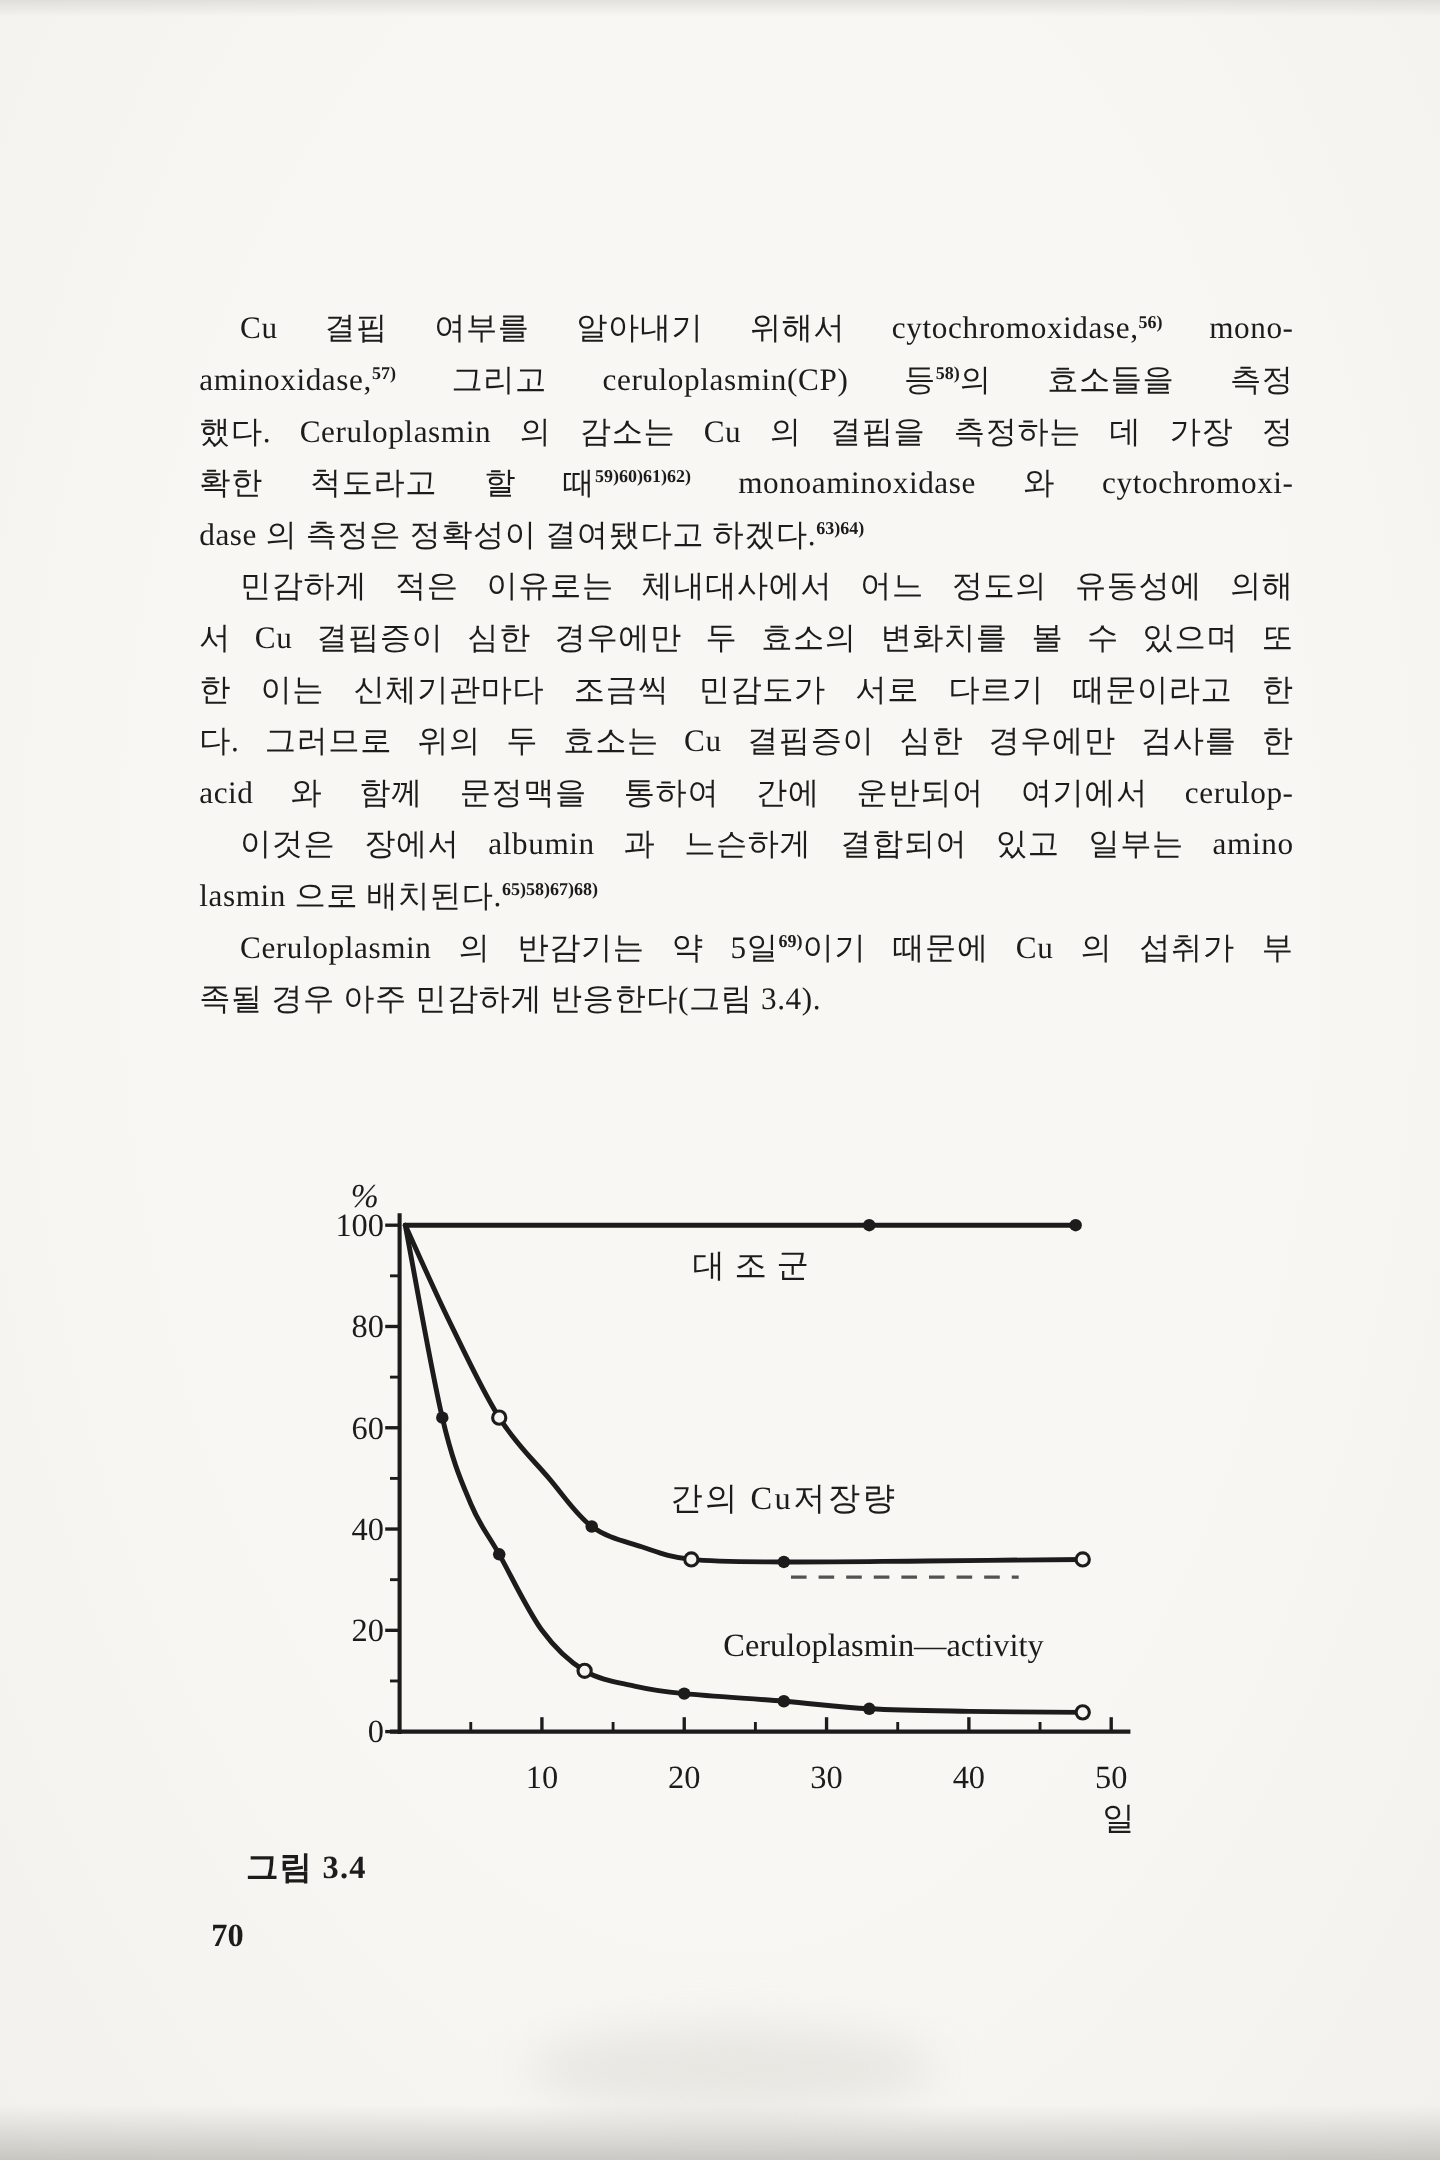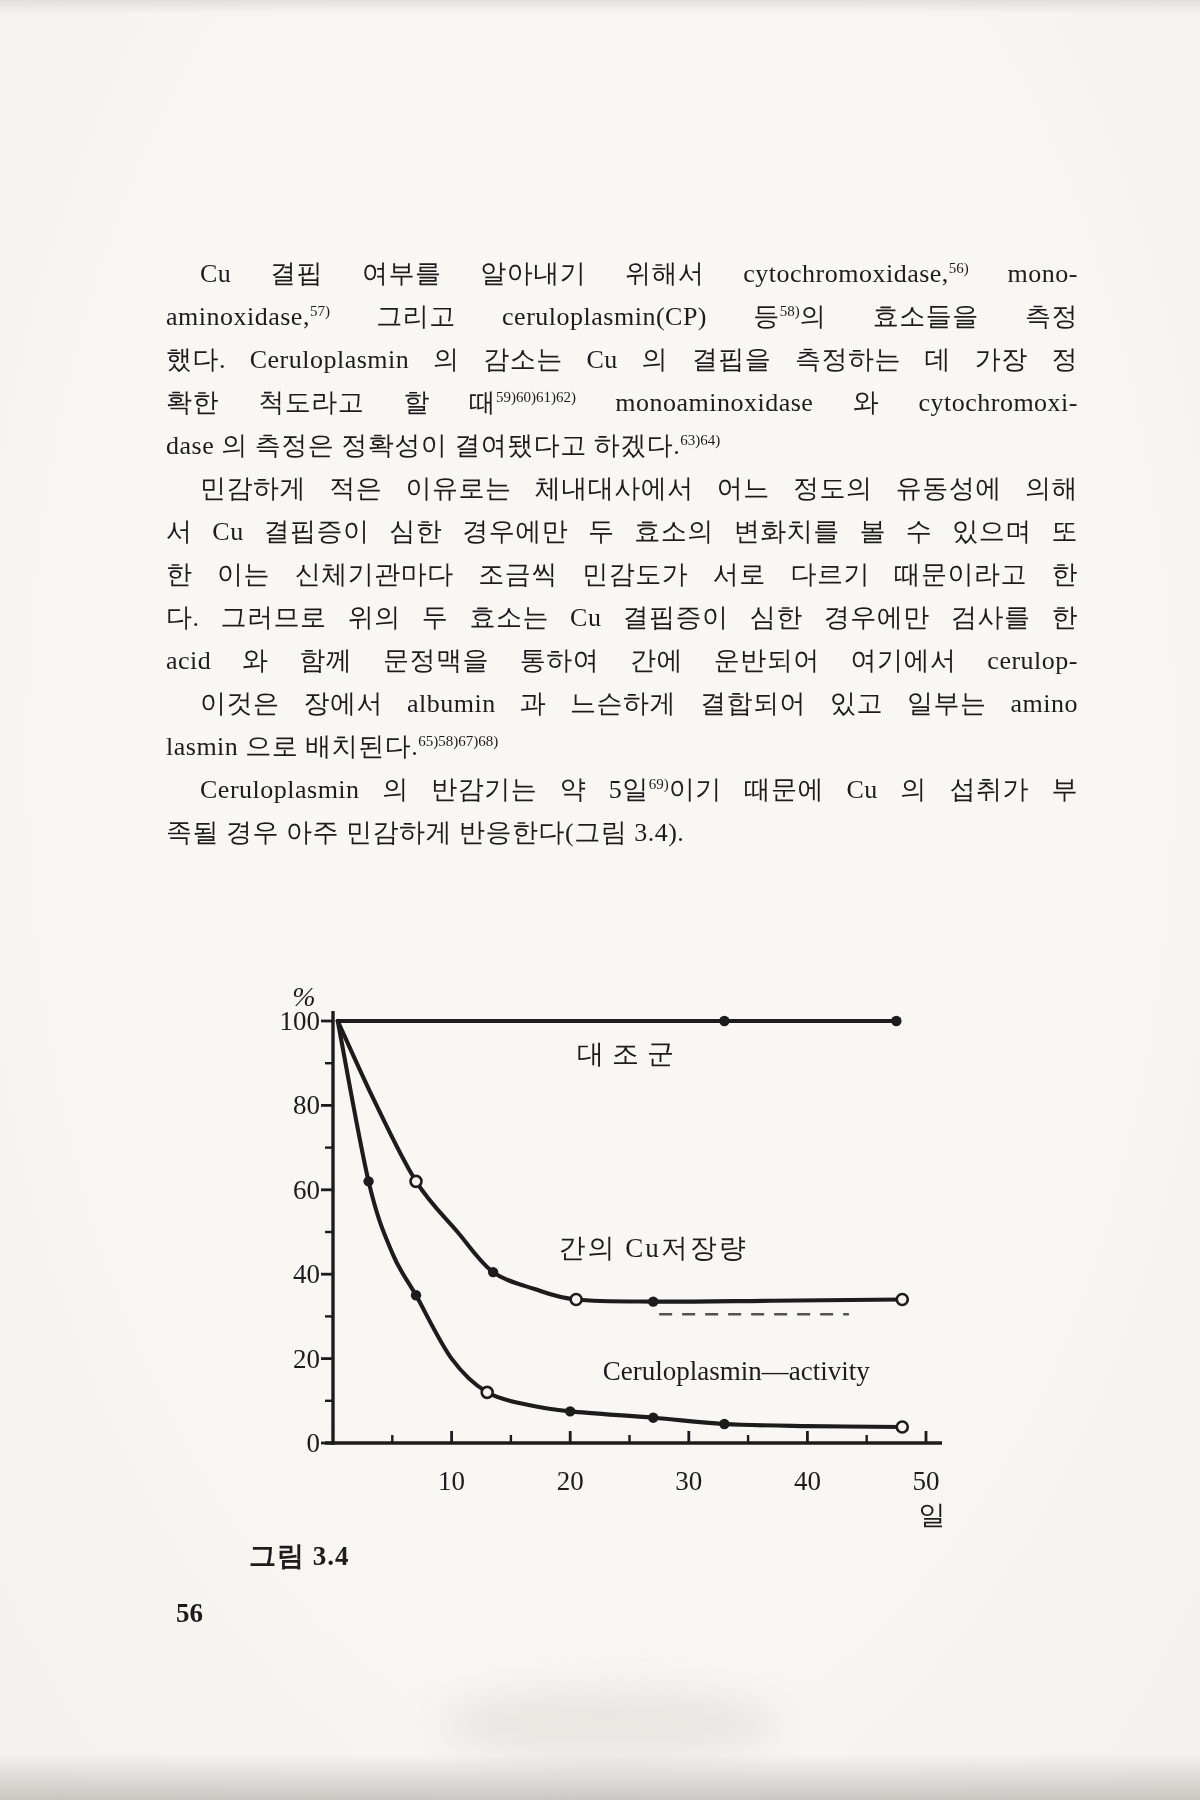--- a/index.html
+++ b/index.html
@@ -15,24 +15,24 @@
     background:linear-gradient(to bottom, rgba(160,158,150,0), rgba(148,146,140,.45));}
   .smudge{position:absolute;left:440px;top:1688px;width:340px;height:72px;
     background:#dcdbd5;border-radius:50%;filter:blur(18px);opacity:.55;}
   .text-block{position:absolute;left:166px;top:252px;width:912px;}
   .line{
     height:43px;line-height:43px;font-size:26px;overflow:hidden;
     text-align:justify;text-align-last:justify;letter-spacing:.5px;
   }
   .line.end{text-align-last:left;}
   .line.indent{padding-left:34px;}
-  .line sup{font-size:15px;line-height:0;vertical-align:9px;letter-spacing:0;}
+  .line sup{font-size:15px;line-height:0;vertical-align:9px;letter-spacing:0;font-weight:bold;}
   .chart{position:absolute;left:220px;top:950px;}
   .chart text{font-family:"Liberation Serif","DejaVu Serif",serif;fill:#1c1c1c;}
-  .caption{position:absolute;left:205px;top:1533px;display:flex;font-weight:bold;margin-left:44px;}
+  .caption{position:absolute;left:205px;top:1533px;display:flex;font-weight:bold;}
   .cap-label{flex:none;width:124px;font-size:27px;line-height:46px;letter-spacing:1px;}
   .cap-text{font-size:27px;line-height:46px;letter-spacing:.5px;}
   .cap-line sup{font-size:14px;line-height:0;vertical-align:9px;}
   .page-number{position:absolute;left:176px;top:1598px;font-size:27px;font-weight:bold;}
 </style>
 </head>
 <body>
 
 <div class="page">
   <div class="shade-top"></div>
@@ -110,16 +110,16 @@
       <circle cx="433.21999999999997" cy="467.68" r="5.2" fill="#1c1c1c" stroke="#1c1c1c" stroke-width="0"></circle>
       <circle cx="504.38" cy="474.01" r="5.2" fill="#1c1c1c" stroke="#1c1c1c" stroke-width="0"></circle>
       <circle cx="682.28" cy="476.964" r="5.5" fill="#f6f5f1" stroke="#1c1c1c" stroke-width="2.6"></circle>
       <text x="516.24" y="429.7" text-anchor="middle" font-size="27">Ceruloplasmin—activity</text>
     </svg>
 
   <div class="caption">
     <div class="cap-label">그림 3.4</div>
   </div>
 
-  <div class="page-number">56</div>
+  <div class="page-number">70</div>
   <div class="smudge"></div>
   <div class="shade-bottom"></div>
 </div>
 
 </body></html>

